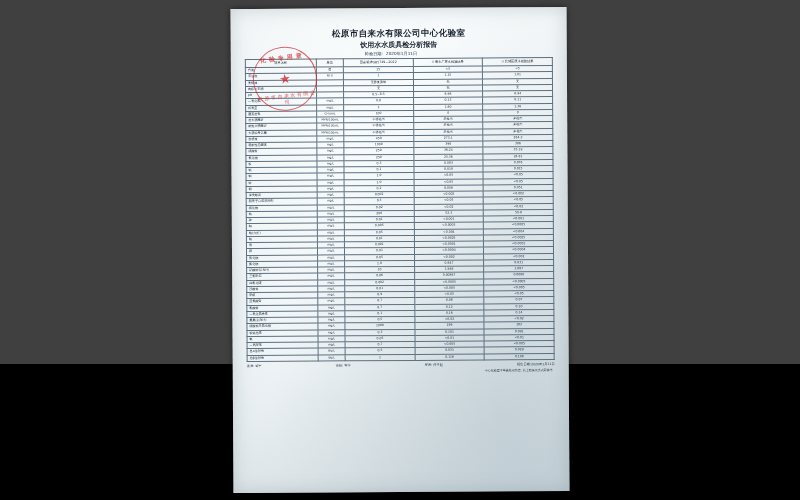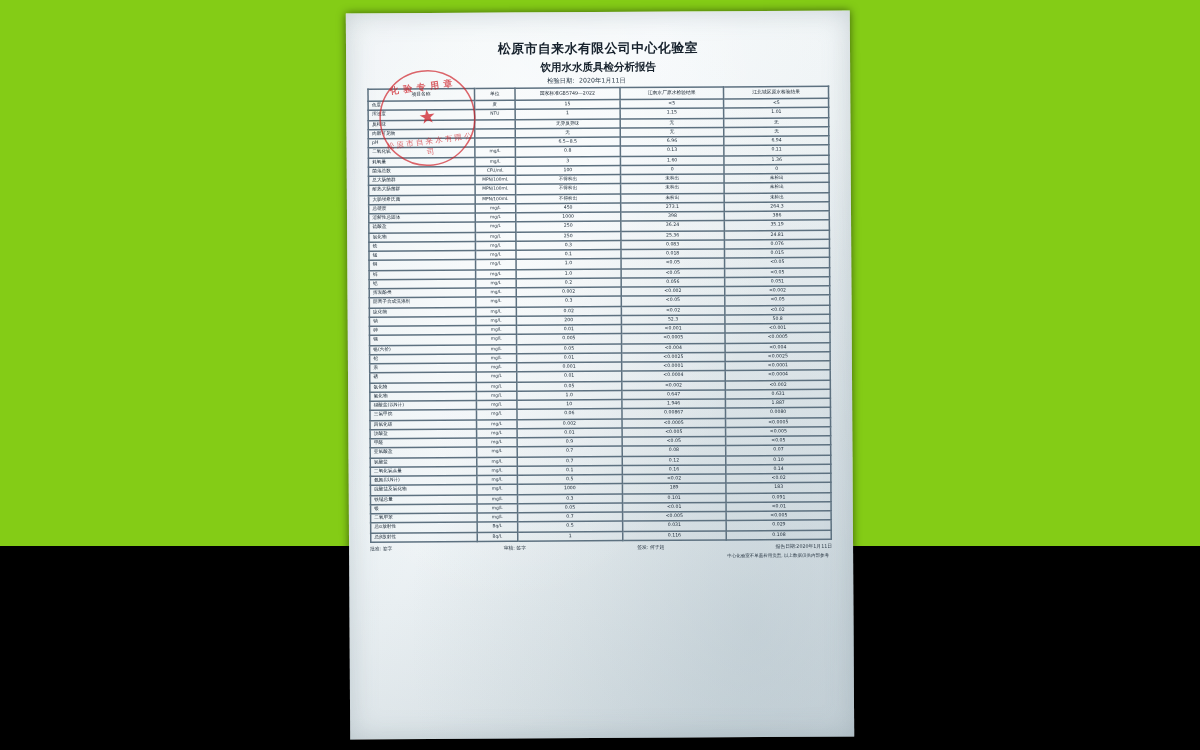--- a/index.html
+++ b/index.html
@@ -8,21 +8,21 @@
     background: #000;
     width: 800px;
     height: 500px;
     overflow: hidden;
     font-family: "DejaVu Sans", sans-serif;
   }
   #stage {
     position: relative;
     width: 800px;
     height: 364px;
-    background: #84cc16;
+    background: #404040;
   }
   
   #paper {
     position: absolute;
     left: 232px;
     top: 8px;
     width: 336px;
     height: 484px;
     background:
       linear-gradient(115deg, #e9eff2 0%, #eef4f6 18%, #f4f8fa 38%, #eef3f5 60%, #e3eaee 82%, #dbe3e8 100%);

